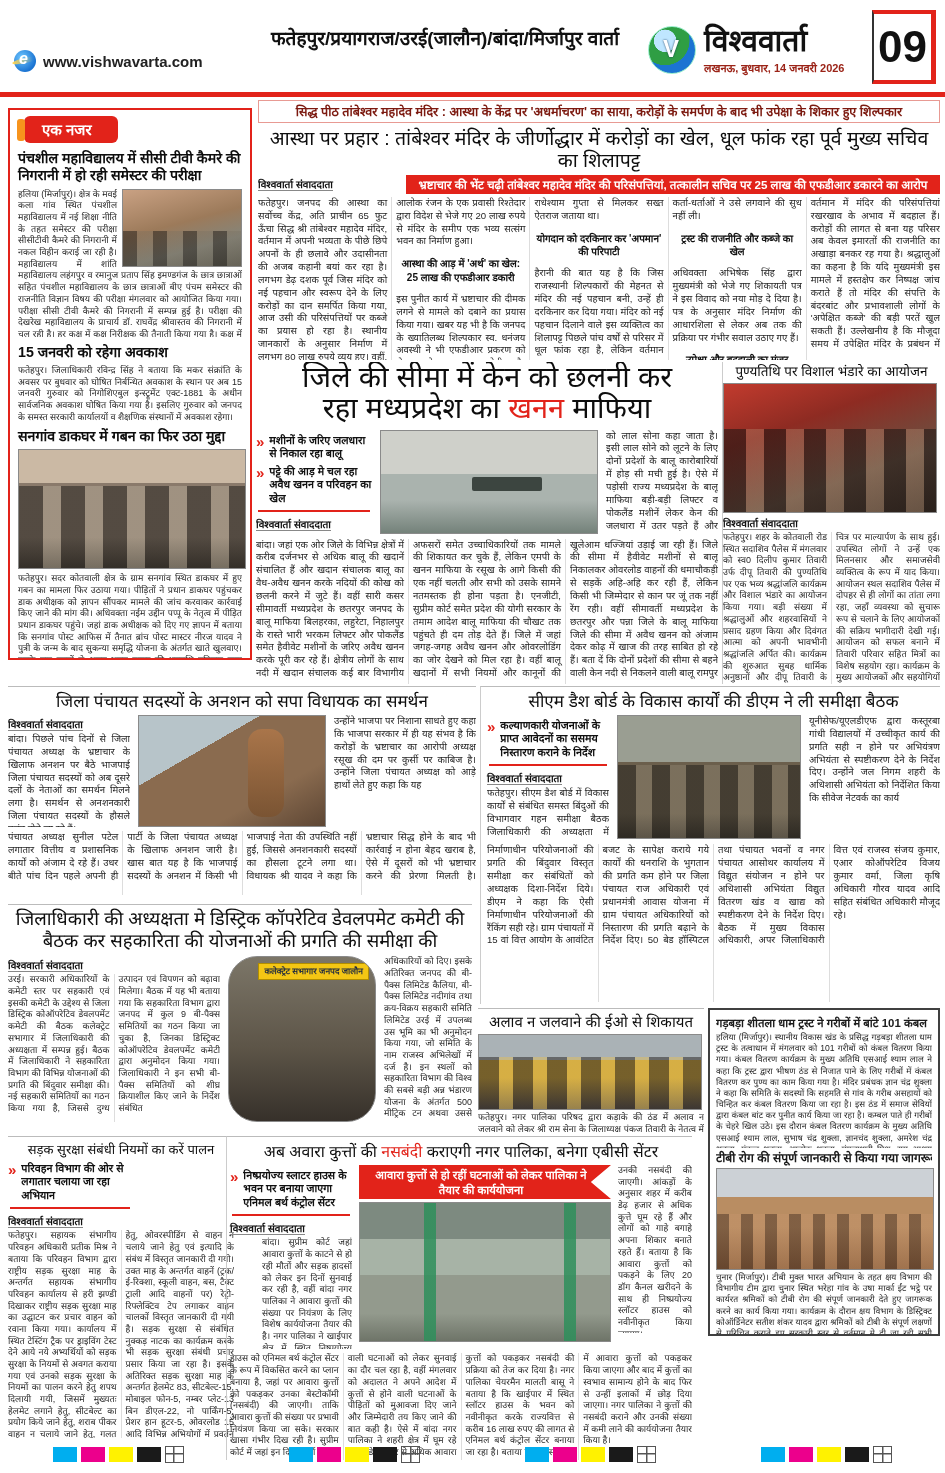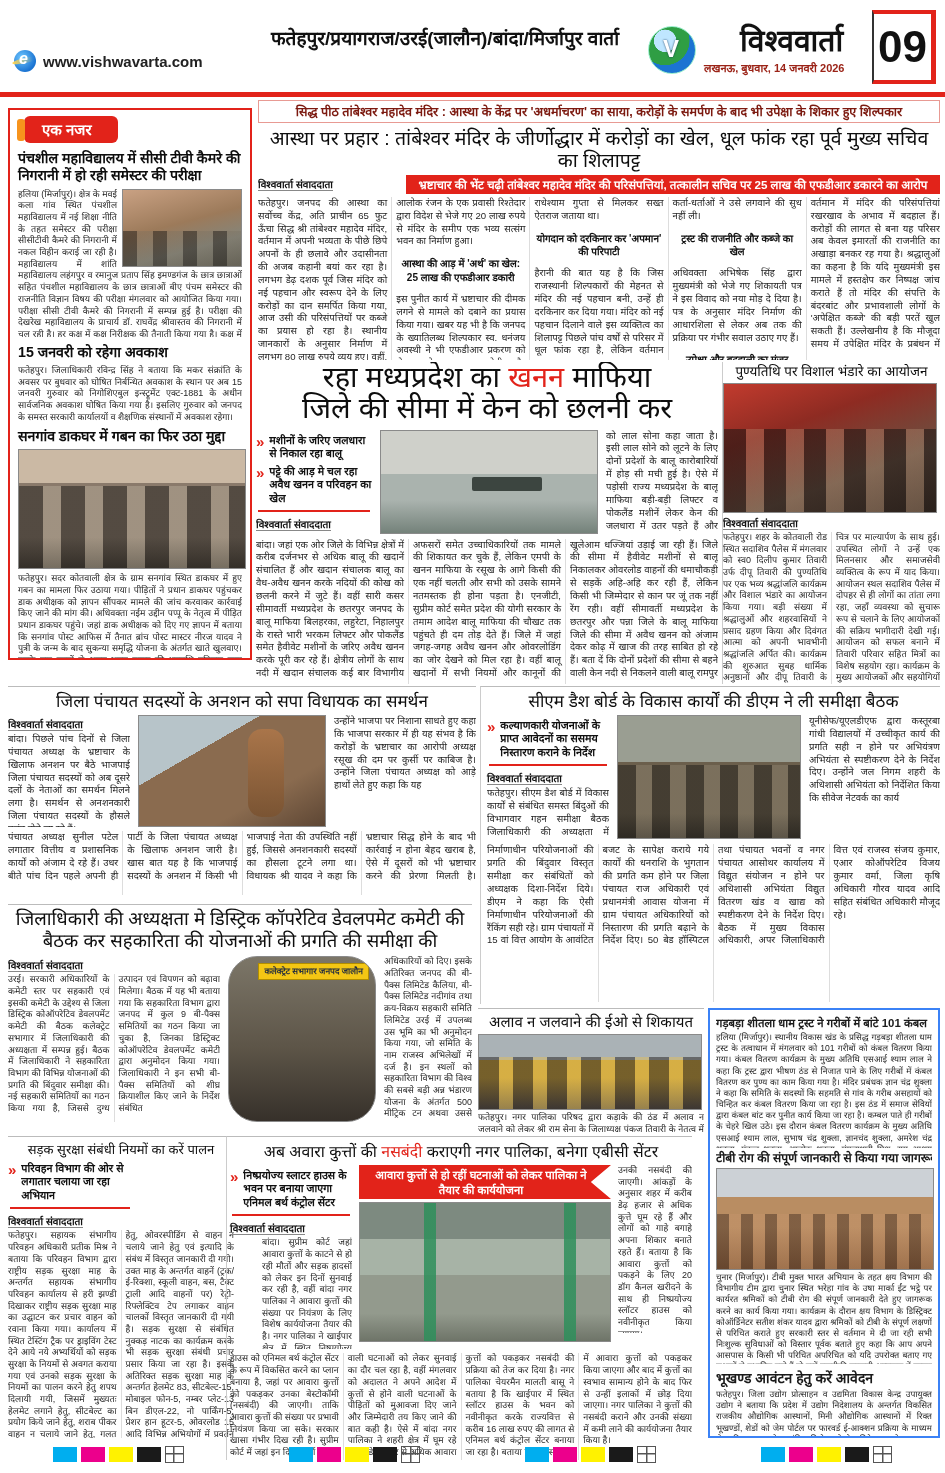--- a/index.html
+++ b/index.html
@@ -13,21 +13,21 @@
            position:relative;display:inline-block;}
   .ie-icon::after{content:"e";position:absolute;left:5px;top:0px;color:#fff;font-size:16px;font-weight:bold;font-style:italic;}
   .ie-icon::before{content:"";position:absolute;left:-2px;top:8px;width:26px;height:5px;border-radius:50%;
                    background:linear-gradient(90deg,#ffd34d,transparent 80%);transform:rotate(-12deg);}
   .hdr-regions{left:250px;top:28px;width:390px;text-align:center;font-size:19px;font-weight:bold;color:#111;line-height:1.15;}
   .hdr-logo{left:648px;top:26px;display:flex;gap:8px;align-items:flex-start;}
   .globe{width:46px;height:46px;border-radius:50%;background:radial-gradient(circle at 35% 30%,#bfe6ff 0 25%,#2f9e44 26% 55%,#1b74d2 56%);
          position:relative;border:1px solid #9ec;}
   .globe::after{content:"V";position:absolute;left:14px;top:8px;color:#fff;font-weight:bold;font-size:24px;text-shadow:0 0 2px #135;}
   .masthead-txt{line-height:1;}
-  .masthead-name{font-size:30px;font-weight:bold;color:#111;margin-left:36px;}
+  .masthead-name{font-size:30px;font-weight:bold;color:#111;}
   .masthead-date{font-size:11px;font-weight:bold;color:#9b2317;margin-top:7px;}
   .pagenum{left:872px;top:10px;width:64px;height:74px;border-top:4px solid #e2231a;border-right:5px solid #e2231a;
            border-bottom:4px solid #e2231a;border-left:2px solid #333;display:flex;align-items:center;justify-content:center;
            font-size:44px;font-weight:bold;color:#111;}
   .hdr-rule{left:0;top:92px;width:945px;height:5px;background:#e2231a;}
 
   
   .body-txt{font-size:9.6px;line-height:1.34;text-align:justify;color:#262626;}
   .body-sm{font-size:9px;line-height:1.3;text-align:justify;color:#262626;}
   .byline{font-weight:bold;font-size:10.2px;color:#111;margin:2px 0;}
@@ -117,21 +117,21 @@
   
   .coop{left:8px;top:904px;width:464px;height:228px;border-top:1px solid #bbb;padding-top:3px;}
   .coop-h{font-size:18.5px;line-height:1.2;}
   .coop-row{display:flex;gap:8px;margin-top:4px;}
 
   
   .alav{left:478px;top:1008px;width:226px;height:124px;border-top:1px solid #bbb;padding-top:2px;}
   .alav-h{font-size:15px;white-space:nowrap;overflow:hidden;}
 
   
-  .rbox{left:708px;top:1008px;width:232px;height:430px;border:2px solid #3b82f6;padding:4px 6px;}
+  .rbox{left:708px;top:1008px;width:232px;height:328px;border:2px solid #404040;padding:4px 6px;}
   .rbox-h1{font-size:11.4px;white-space:nowrap;overflow:hidden;font-weight:bold;text-align:left;margin:1px 0 2px 0;}
   .rbox-h2{font-size:14px;font-weight:bold;margin:4px 0 2px 0;}
 
   
   .road{left:8px;top:1136px;width:226px;height:302px;border-top:1px solid #bbb;padding-top:3px;}
   .road-h{font-size:13px;white-space:nowrap;overflow:hidden;}
 
   
   .dogs{left:226px;top:1136px;width:466px;height:324px;border-top:1px solid #bbb;border-left:1px solid #ccc;padding:3px 0 0 3px;}
   .dogs-h{font-size:15.8px;white-space:nowrap;overflow:hidden;}
@@ -195,22 +195,22 @@
       <p class="para">हैरानी की बात यह है कि जिस राजस्थानी शिल्पकारों की मेहनत से मंदिर की नई पहचान बनी, उन्हें ही दरकिनार कर दिया गया। मंदिर को नई पहचान दिलाने वाले इस व्यक्तित्व का शिलापट्ट पिछले पांच वर्षों से परिसर में धूल फांक रहा है, लेकिन वर्तमान कर्ता-धर्ताओं ने उसे लगवाने की सुध नहीं ली।</p>
       <p class="subhead">ट्रस्ट की राजनीति और कब्जे का खेल</p>
       <p class="para">अधिवक्ता अभिषेक सिंह द्वारा मुख्यमंत्री को भेजे गए शिकायती पत्र ने इस विवाद को नया मोड़ दे दिया है। पत्र के अनुसार मंदिर निर्माण की आधारशिला से लेकर अब तक की प्रक्रिया पर गंभीर सवाल उठाए गए हैं।</p>
       <p class="subhead">उपेक्षा और बदहाली का मंजर</p>
       <p class="para">वर्तमान में मंदिर की परिसंपत्तियां रखरखाव के अभाव में बदहाल हैं। करोड़ों की लागत से बना यह परिसर अब केवल इमारतों की राजनीति का अखाड़ा बनकर रह गया है। श्रद्धालुओं का कहना है कि यदि मुख्यमंत्री इस मामले में हस्तक्षेप कर निष्पक्ष जांच कराते हैं तो मंदिर की संपत्ति के बंदरबांट और प्रभावशाली लोगों के 'अपेक्षित कब्जे' की बड़ी परतें खुल सकती हैं। उल्लेखनीय है कि मौजूदा समय में उपेक्षित मंदिर के प्रबंधन में सनातनी भाजपा नेताओं की खासी दखल है।</p>
     </div>
   </div>
 
   <div class="abs mining clip">
     <div class="hl mining-h">
+      <div>जिले की सीमा में केन को छलनी कर</div>
       <div><span>रहा मध्यप्रदेश का </span><span class="red">खनन</span><span> माफिया</span></div>
-      <div>जिले की सीमा में केन को छलनी कर</div>
     </div>
     <div class="mining-mid">
       <div class="mining-bullets">
         <div class="bullet">
             <span class="chv">»</span>
             <span class="btxt">मशीनों के जरिए जलधारा से निकाल रहा बालू</span>
           </div>
         <div class="bullet">
             <span class="chv">»</span>
             <span class="btxt">पट्टे की आड़ मे चल रहा अवैध खनन व परिवहन का खेल</span>

